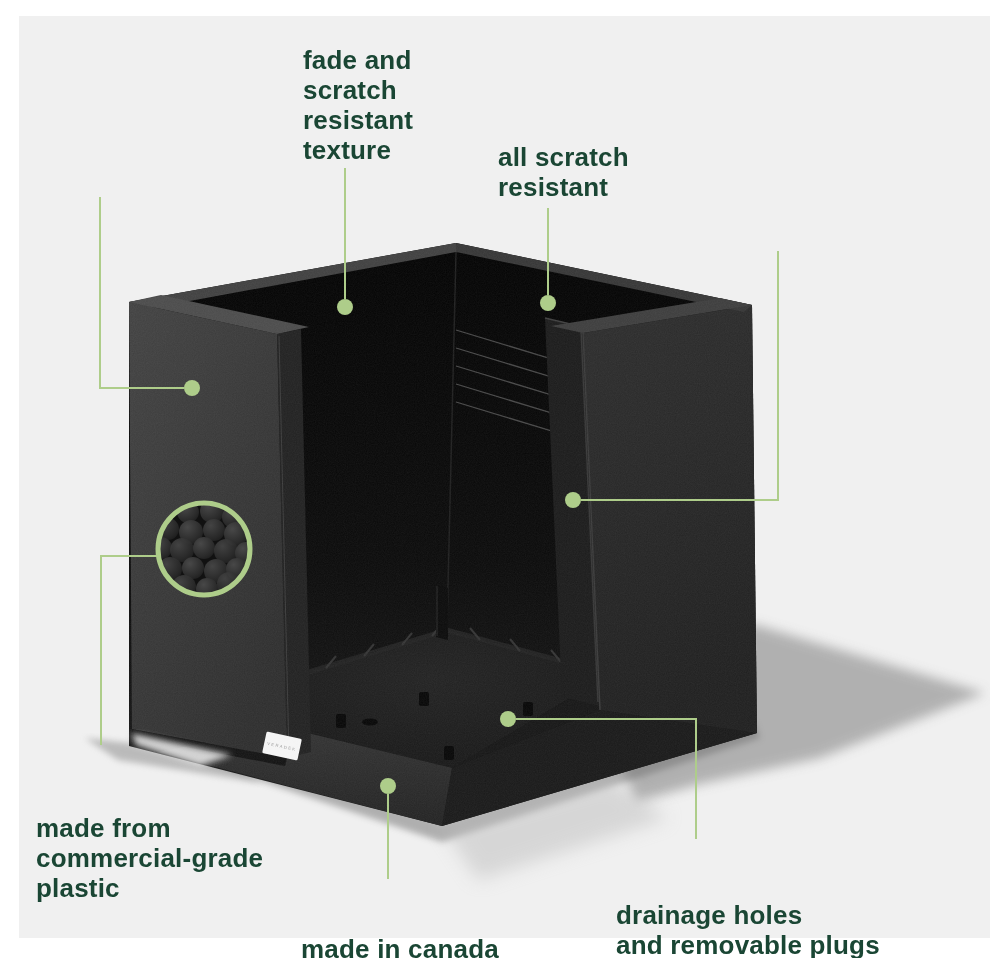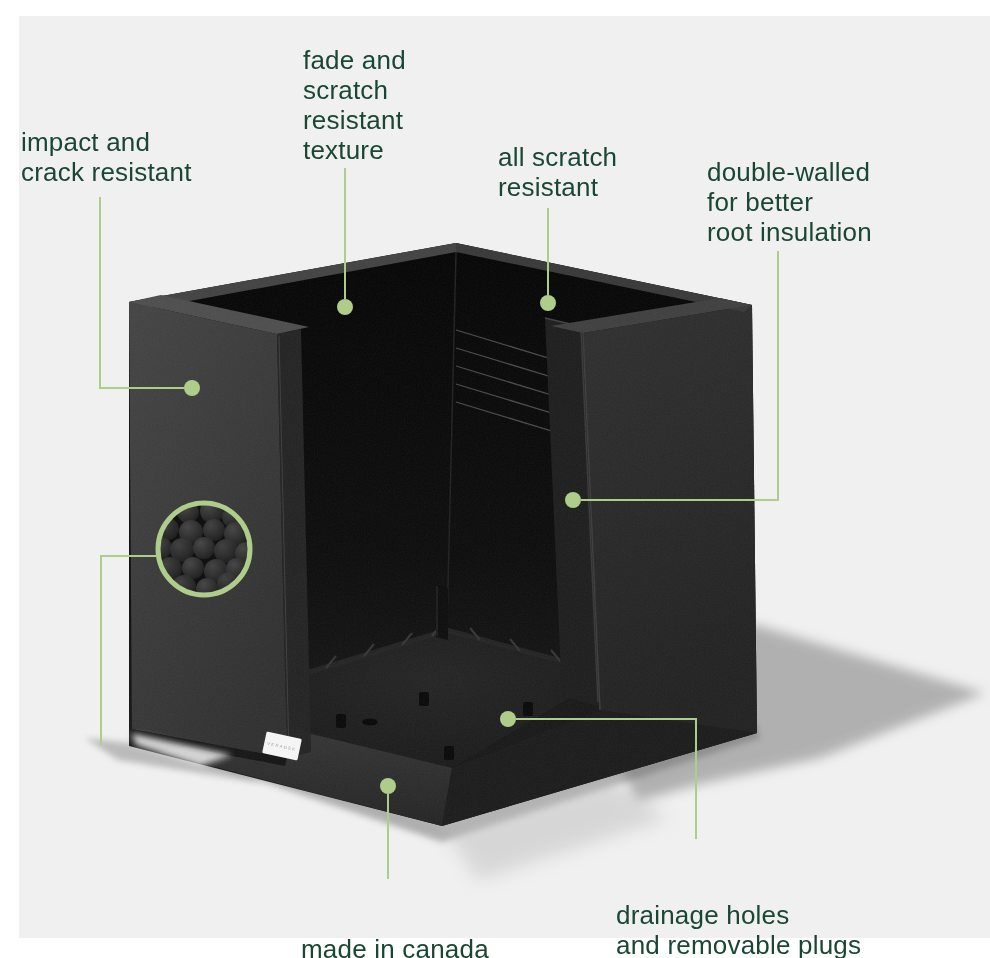--- a/index.html
+++ b/index.html
@@ -4,21 +4,21 @@
 <style>
   html,body{margin:0;padding:0;background:#ffffff;}
   body{width:990px;height:958px;overflow:hidden;font-family:"Liberation Sans",sans-serif;}
   .stage{position:relative;width:990px;height:958px;background:#ffffff;}
   .photo{position:absolute;left:19px;top:16px;width:971px;height:922px;background:#f0f0f0;}
   svg.scene{position:absolute;left:0;top:0;width:990px;height:958px;pointer-events:none;}
   .callout{
     position:absolute;
     font-size:26px;
     line-height:30px;
-    font-weight:400;
+    font-weight:700;
     letter-spacing:.2px;
     color:#1a4634;
     white-space:pre-line;
   }
   #co-impact  {left:21px;  top:97px;}
   #co-fade    {left:303px; top:15px;}
   #co-weather {left:498px; top:112px;}
   #co-double  {left:707px; top:127px;}
   #co-plastic {left:36px;  top:783px;}
   #co-canada  {left:301px; top:904px;}
@@ -202,38 +202,34 @@
     <g fill="#aecd8a">
       <circle cx="192" cy="388" r="8"></circle>
       <circle cx="345" cy="307" r="8"></circle>
       <circle cx="548" cy="303" r="8"></circle>
       <circle cx="573" cy="500" r="8"></circle>
       <circle cx="388" cy="786" r="8"></circle>
       <circle cx="508" cy="719" r="8"></circle>
     </g>
   </svg>
 
-  <div id="co-impact" class="callout">
-    <span>impact and
-crack resistant</span>
-  </div>
   <div id="co-fade" class="callout">
     <span>fade and
 scratch
 resistant
 texture</span>
   </div>
   <div id="co-weather" class="callout">
     <span>all scratch
 resistant</span>
   </div>
-  <div id="co-double" class="callout">
-    <span>double-walled
-for better
-root insulation</span>
+  <div id="co-plastic" class="callout">
+    <span>made from
+commercial-grade
+plastic</span>
   </div>
   <div id="co-canada" class="callout">
     <span>made in canada</span>
   </div>
   <div id="co-drainage" class="callout">
     <span>drainage holes
 and removable plugs</span>
   </div>
 
 </div>

